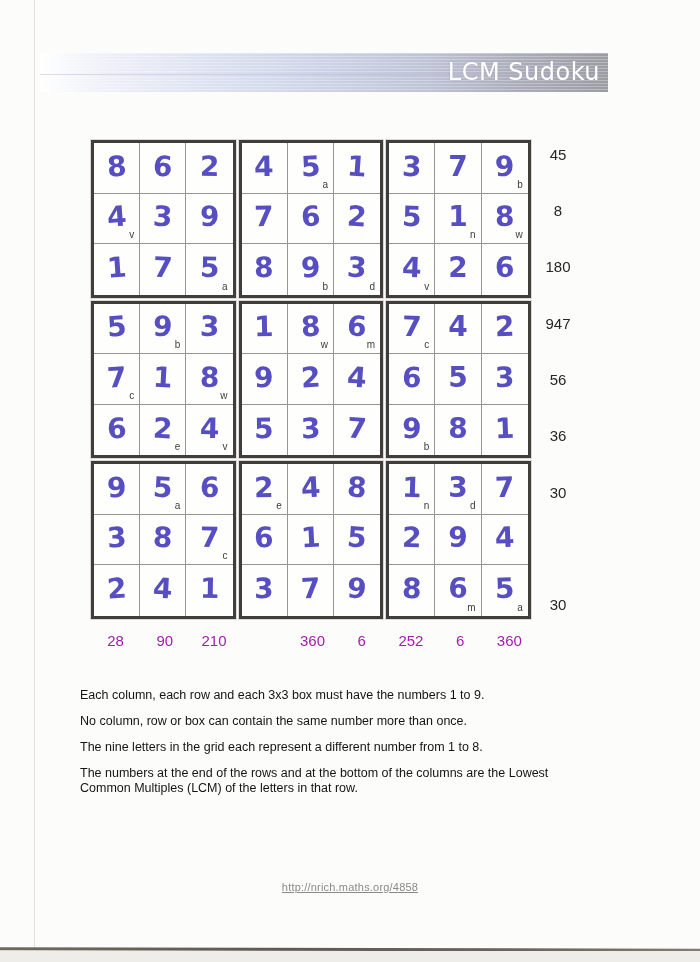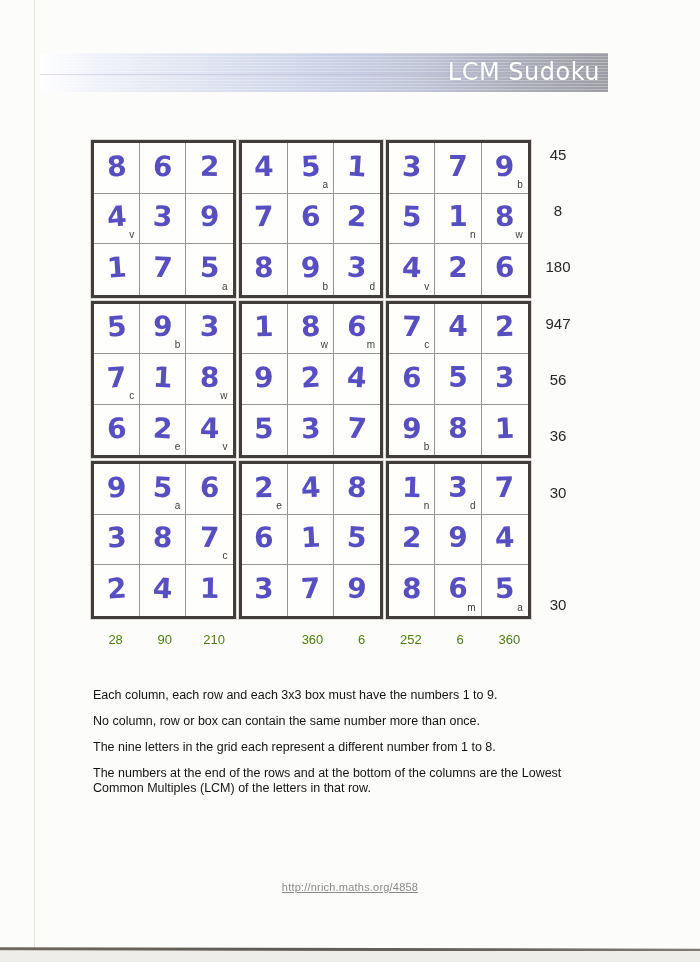--- a/index.html
+++ b/index.html
@@ -90,26 +90,26 @@
   }
   .row-lcms .slot {
     flex:1; display:flex; align-items:center; justify-content:center;
     font-size:15px; color:#262626;
   }
   .col-lcms {
     position:absolute; left:91px; top:632px; width:443px;
     display:flex; z-index:1;
   }
   .col-lcms .slot {
-    flex:1; text-align:center; font-size:13px; color:#4d7c0f;
+    flex:1; text-align:center; font-size:15px; color:#a21caf;
   }
 
   
   .instructions {
-    position:absolute; left:93px; top:688px; width:478px; z-index:1;
+    position:absolute; left:80px; top:688px; width:478px; z-index:1;
   }
   .instructions p {
     margin:0 0 11px 0; font-size:12.5px; line-height:15px; color:#141414;
   }
 
   
   .footer {
     position:absolute; left:0; top:877px; width:700px; text-align:center; z-index:1;
   }
   .footer-link {

